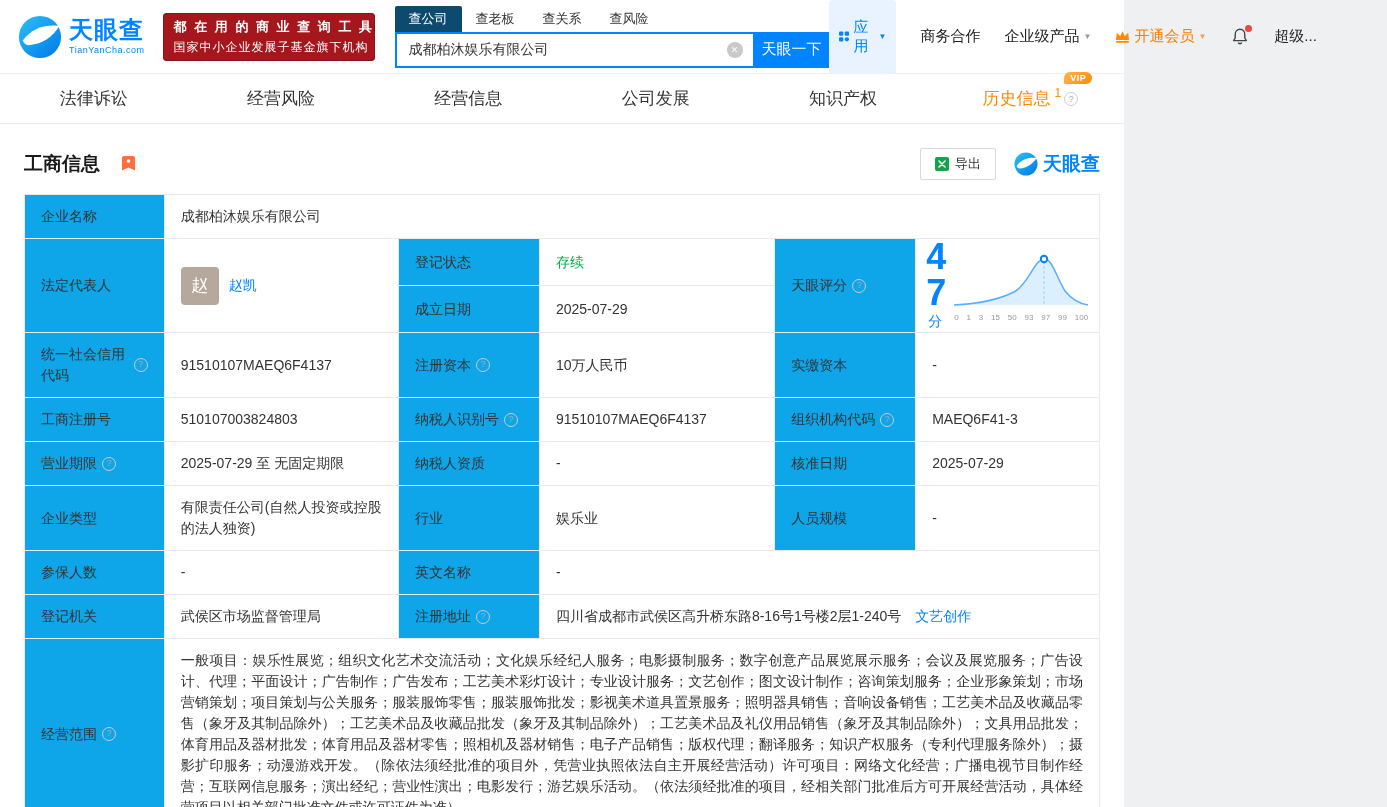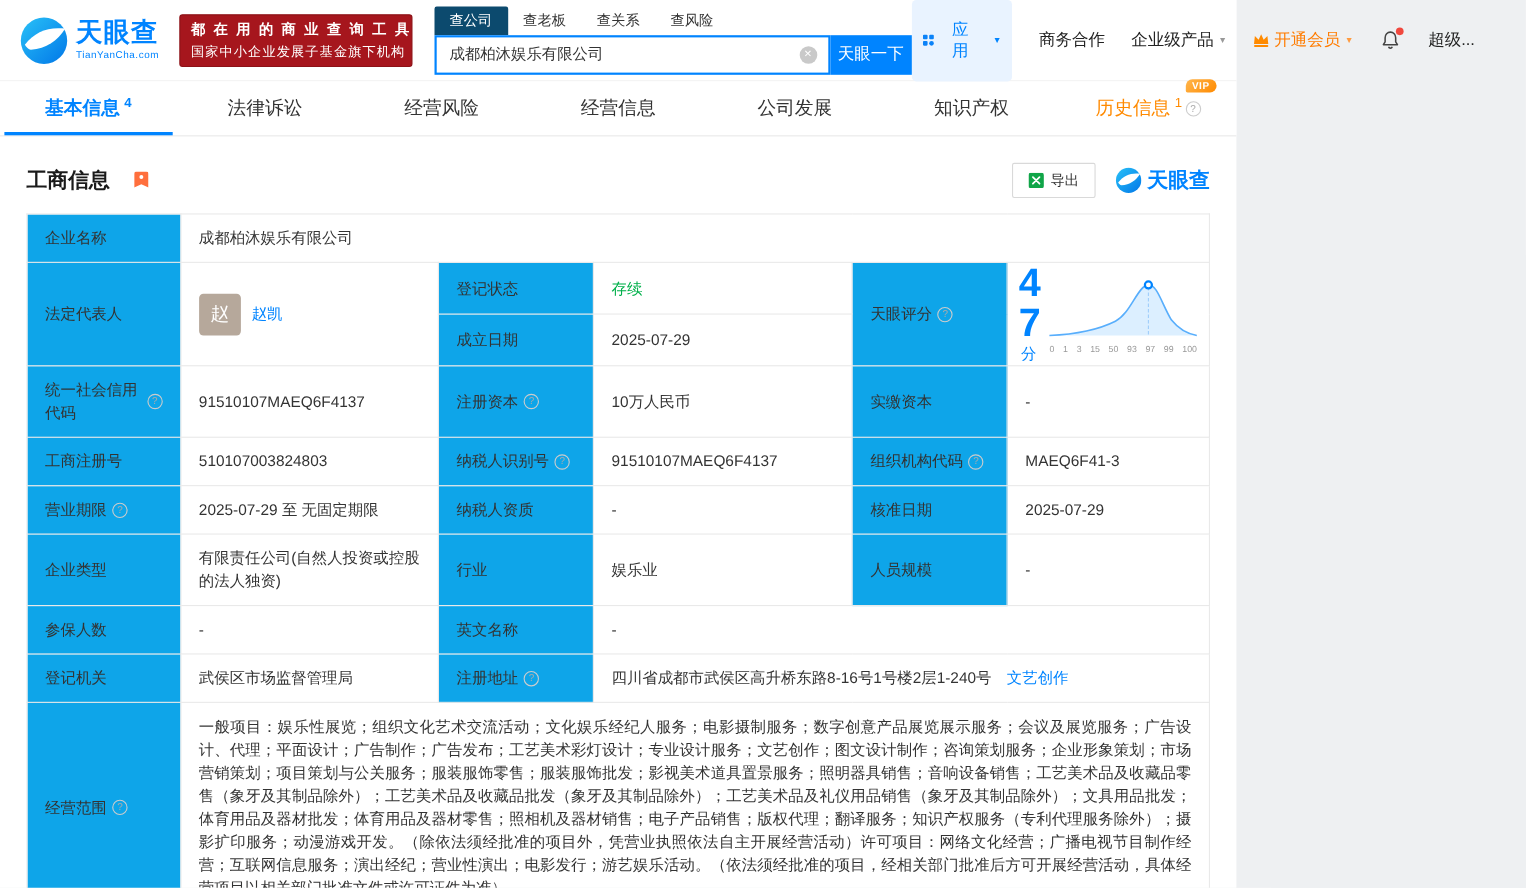--- a/index.html
+++ b/index.html
@@ -29,21 +29,21 @@
   .search-box input { flex:1; border:none; outline:none; font-size:14px; color:#333;
     padding:0 8px 0 12px; font-family:inherit; background:transparent; }
   .clear { width:16px; height:16px; border-radius:50%; background:#c9c9c9; color:#fff;
     font-size:9px; display:flex; align-items:center; justify-content:center; margin-right:10px;
     cursor:pointer; flex:none; }
   .clear::before { content:"✕"; }
   .search-btn { width:74px; height:36px; background:#0084ff; color:#fff; border:none;
     font-size:15px; cursor:pointer; font-family:inherit; }
 
   .top-right { margin-left:auto; display:flex; align-items:center; gap:24px; font-size:15px; color:#222; }
-  .app-pill { display:flex; align-items:center; gap:17px; background:#e9f3ff; color:#0084ff;
+  .app-pill { display:flex; align-items:center; gap:5px; background:#e9f3ff; color:#0084ff;
     padding:18px 10px; border-radius:4px; cursor:pointer; }
   .nav-link { cursor:pointer; display:flex; align-items:center; gap:4px; white-space:nowrap; }
   .nav-link.vip { color:#ff7c00; }
   .caret { font-size:8px; color:#999; }
   .caret.blue { color:#0084ff; }
   .caret.orange { color:#ff9b40; }
   .bell-wrap { position:relative; cursor:pointer; display:flex; }
   .bell-dot { position:absolute; top:-2px; right:-2px; width:7px; height:7px; border-radius:50%;
     background:#f0483e; }
 
@@ -171,26 +171,20 @@
           <path d="M10 2.2 C7.2 2.2 5.2 4.6 5.2 7.4 V11 L3.6 13.6 H16.4 L14.8 11 V7.4 C14.8 4.6 12.8 2.2 10 2.2 Z" fill="none" stroke="#444" stroke-width="1.4" stroke-linejoin="round"></path>
           <path d="M8.3 15.6 a1.8 1.8 0 0 0 3.4 0" fill="none" stroke="#444" stroke-width="1.4"></path>
         </svg>
         <span class="bell-dot"></span>
       </span>
       <span class="nav-link">超级...</span>
     </div>
   </header>
 
   <nav class="main-tabs">
-    <div class="mtab active">
-      <span class="mtab-inner">
-        <span>基本信息</span>
-        <span class="mtab-count">4</span>
-      </span>
-    </div>
     <div class="mtab">
       <span>法律诉讼</span>
     </div>
     <div class="mtab">
       <span>经营风险</span>
     </div>
     <div class="mtab">
       <span>经营信息</span>
     </div>
     <div class="mtab">

